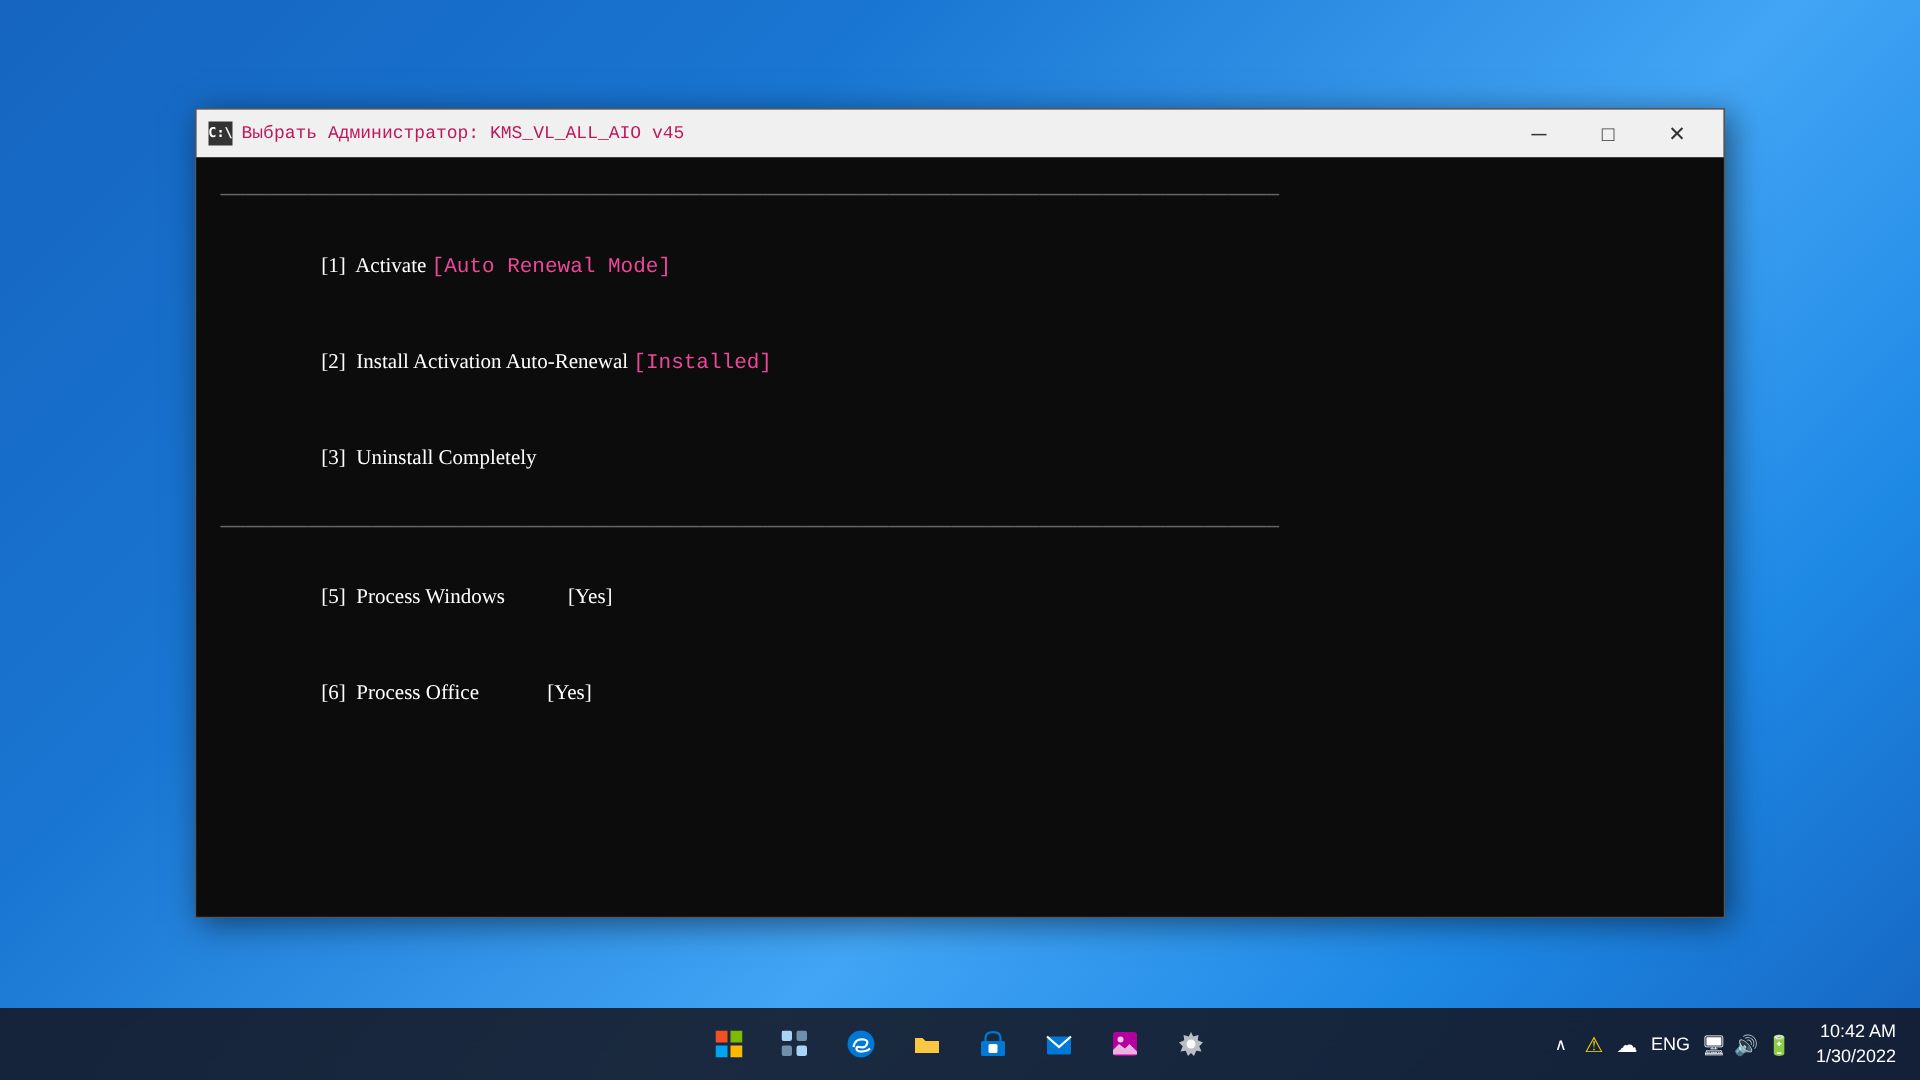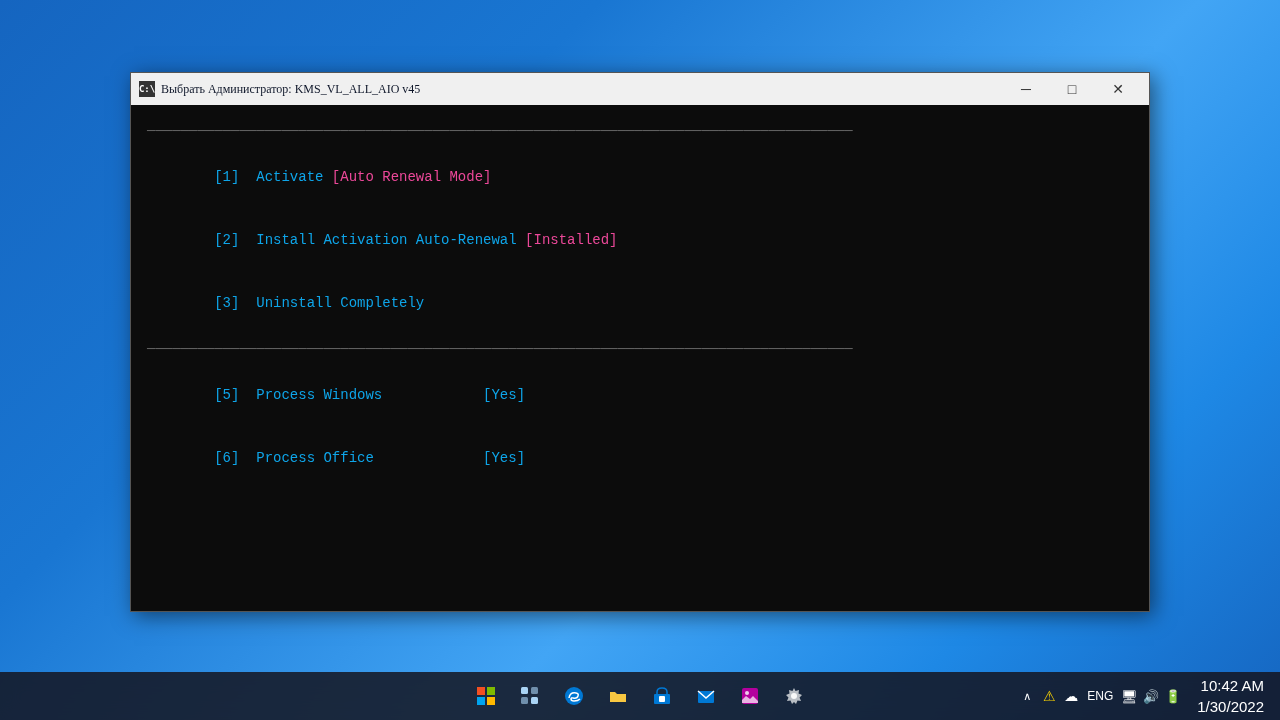--- a/index.html
+++ b/index.html
@@ -69,21 +69,21 @@
       height: 20px;
       display: flex;
       align-items: center;
       justify-content: center;
       font-size: 14px;
       color: white;
     }
 
     .clock {
       color: white;
-      font-size: 15px;
+      font-size: 12px;
       text-align: right;
       padding: 0 8px;
       line-height: 1.4;
     }
 
     .taskbar-left {
       display: flex;
       align-items: center;
     }
 
@@ -129,22 +129,22 @@
       font-weight: bold;
       background: #333;
       color: white;
       font-family: monospace;
       font-size: 9px;
     }
 
     .cmd-title {
       flex: 1;
       font-size: 12px;
-      color: #0f172a;
-      font-family: Liberation Serif, serif;
+      color: #be185d;
+      font-family: Liberation Mono, monospace;
     }
 
     .cmd-controls {
       display: flex;
       align-items: center;
       gap: 0;
     }
 
     .cmd-btn {
       width: 46px;
@@ -178,21 +178,22 @@
     .cmd-separator {
       color: #666;
       margin: 4px 0;
     }
 
     .color-bright-green {
       color: #ec4899;
     }
 
     .color-gray {
-      color: #0ea5e9;
+      color: #ffffff;
+      font-family: Liberation Serif, serif;
     }
 
     
     .chevron-up {
       font-size: 10px;
       color: white;
     }
 
     .lang-indicator {
       color: white;

